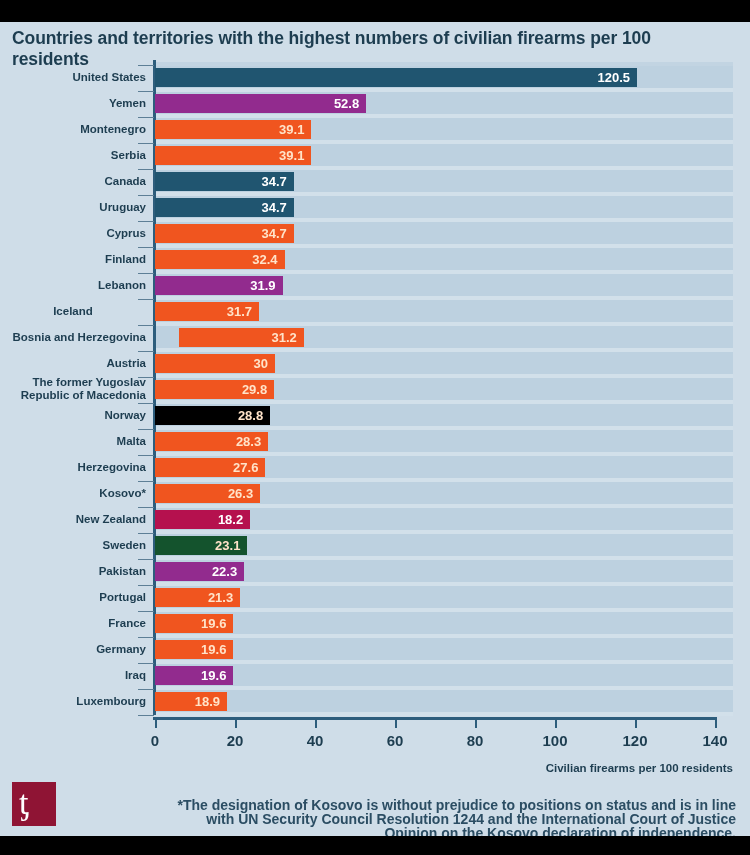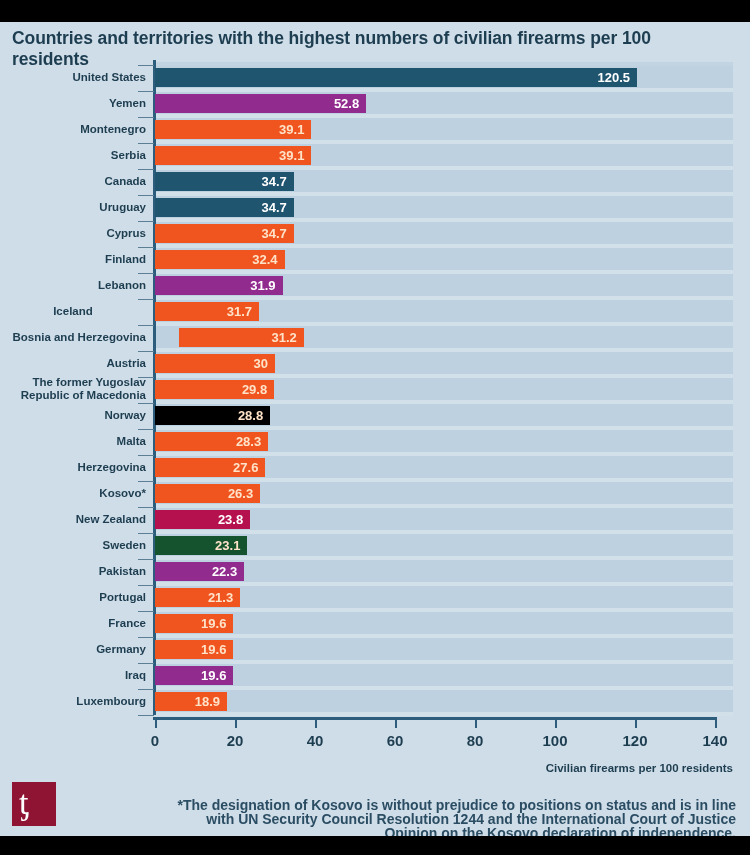--- a/index.html
+++ b/index.html
@@ -246,21 +246,21 @@
         <div class="bar orange" style="left: 155px; top: 370px; width: 113.2px; background: rgb(240, 85, 31);">
           <span class="val">28.3</span>
         </div>
         <div class="bar orange" style="left: 155px; top: 396px; width: 110.4px; background: rgb(240, 85, 31);">
           <span class="val">27.6</span>
         </div>
         <div class="bar orange" style="left: 155px; top: 422px; width: 105.2px; background: rgb(240, 85, 31);">
           <span class="val">26.3</span>
         </div>
         <div class="bar crimson" style="left: 155px; top: 448px; width: 95.2px; background: rgb(181, 17, 78);">
-          <span class="val">23.8</span>
+          <span class="val">18.2</span>
         </div>
         <div class="bar orange" style="left: 155px; top: 474px; width: 92.4px; background: #14532d;">
           <span class="val">23.1</span>
         </div>
         <div class="bar purple" style="left: 155px; top: 500px; width: 89.2px; background: rgb(146, 43, 142);">
           <span class="val">22.3</span>
         </div>
         <div class="bar orange" style="left: 155px; top: 526px; width: 85.2px; background: rgb(240, 85, 31);">
           <span class="val">21.3</span>
         </div>

